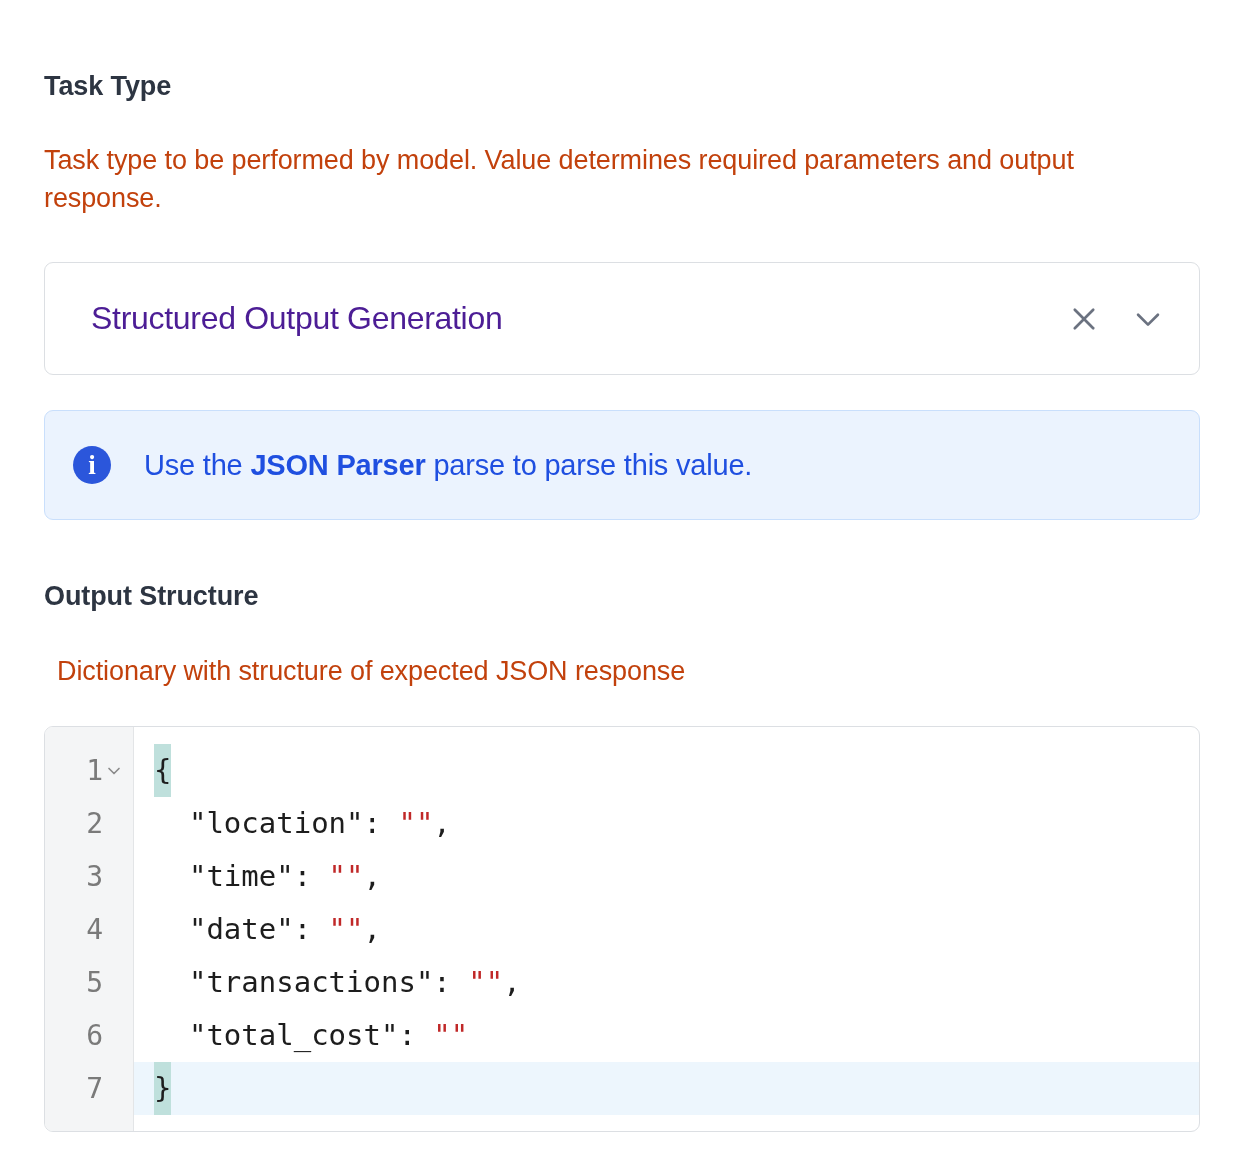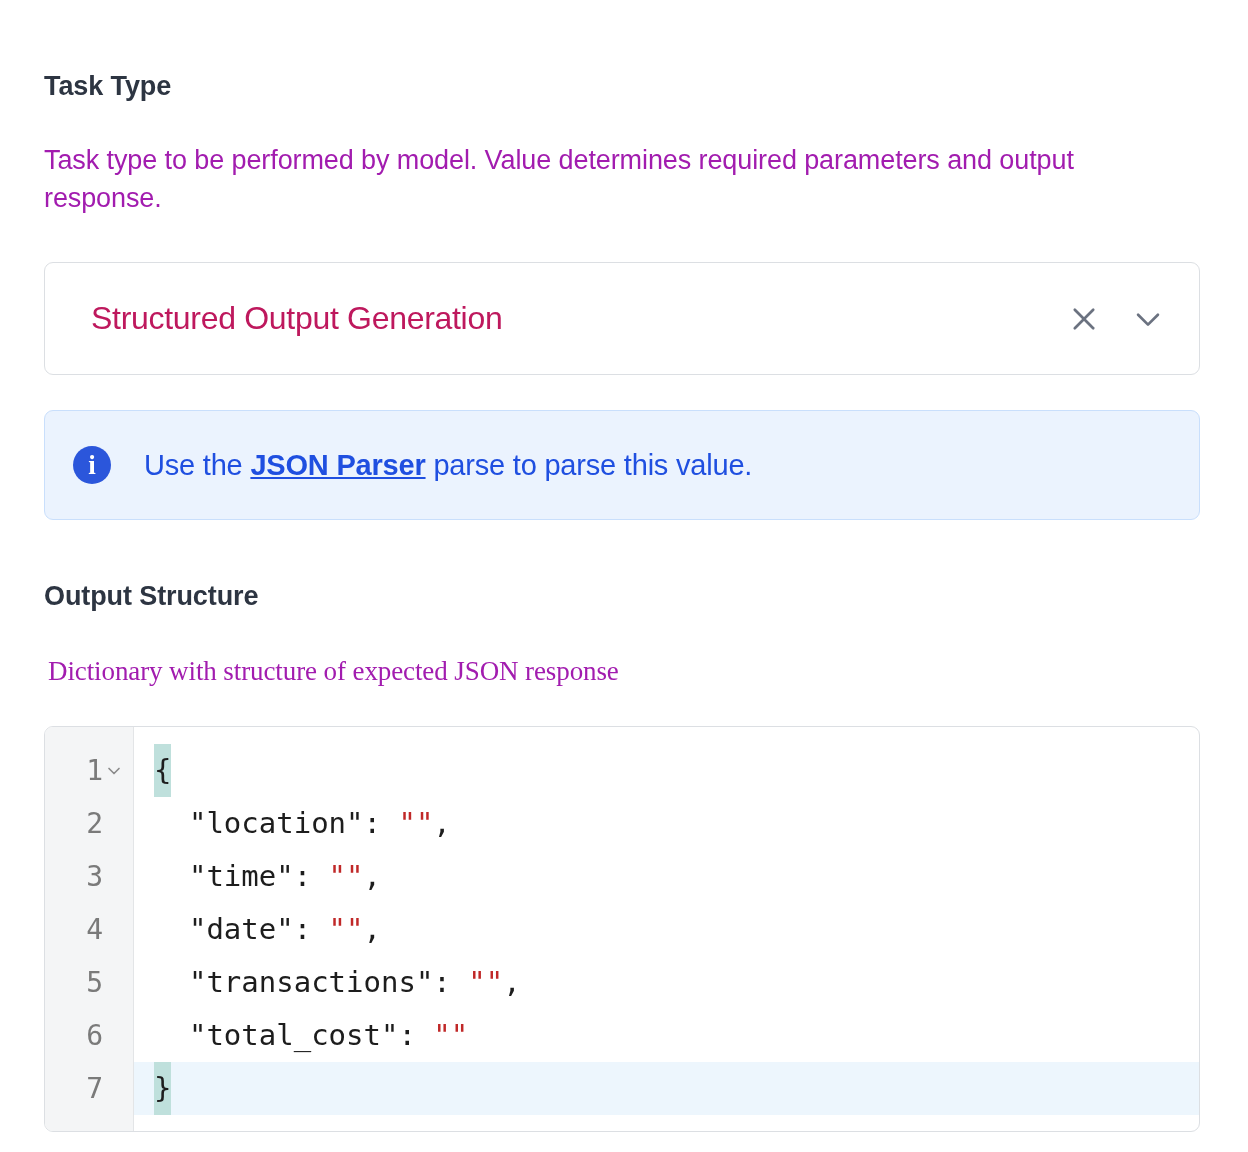--- a/index.html
+++ b/index.html
@@ -28,21 +28,21 @@
     font-size: 27px;
     font-weight: bold;
     color: #2d3542;
     letter-spacing: -0.1px;
     line-height: 1.2;
   }
 
   .field-desc {
     font-size: 27px;
     font-weight: normal;
-    color: #a21caf;
+    color: #c2410c;
     line-height: 1.42;
     letter-spacing: -0.1px;
   }
 
   #task-type-label { position: absolute; left: 44px; top: 70px; }
   #task-type-desc  { position: absolute; left: 44px; top: 141px; width: 1150px; }
 
   
   .select-control {
     position: absolute;
@@ -55,21 +55,21 @@
     border: 1px solid #dcdfe3;
     border-radius: 9px;
     display: flex;
     align-items: center;
     padding: 0 22px 0 46px;
     cursor: pointer;
   }
   .select-value {
     flex: 1 1 auto;
     font-size: 32px;
-    color: #be185d;
+    color: #4c1d95;
     letter-spacing: -0.3px;
     white-space: nowrap;
     overflow: hidden;
     text-overflow: ellipsis;
   }
   .select-icons {
     flex: 0 0 auto;
     display: flex;
     align-items: center;
     gap: 30px;
@@ -116,24 +116,24 @@
     font-weight: bold;
     line-height: 1;
   }
   .info-text {
     margin-left: 33px;
     font-size: 29px;
     color: #1f4fe0;
     letter-spacing: -0.2px;
     white-space: nowrap;
   }
-  .info-text b { font-weight: bold; text-decoration: underline; }
+  .info-text b { font-weight: bold; }
 
   #output-structure-label { position: absolute; left: 44px; top: 580px; text-align: center; }
-  #output-structure-desc  { position: absolute; left: 48px; top: 652px; width: 1150px; font-family: Liberation Serif, serif; }
+  #output-structure-desc  { position: absolute; left: 57px; top: 652px; width: 1150px; }
 
   
   .code-editor {
     position: absolute;
     left: 44px;
     top: 726px;
     width: 1156px;
     height: 406px;
     box-sizing: border-box;
     background: #ffffff;

